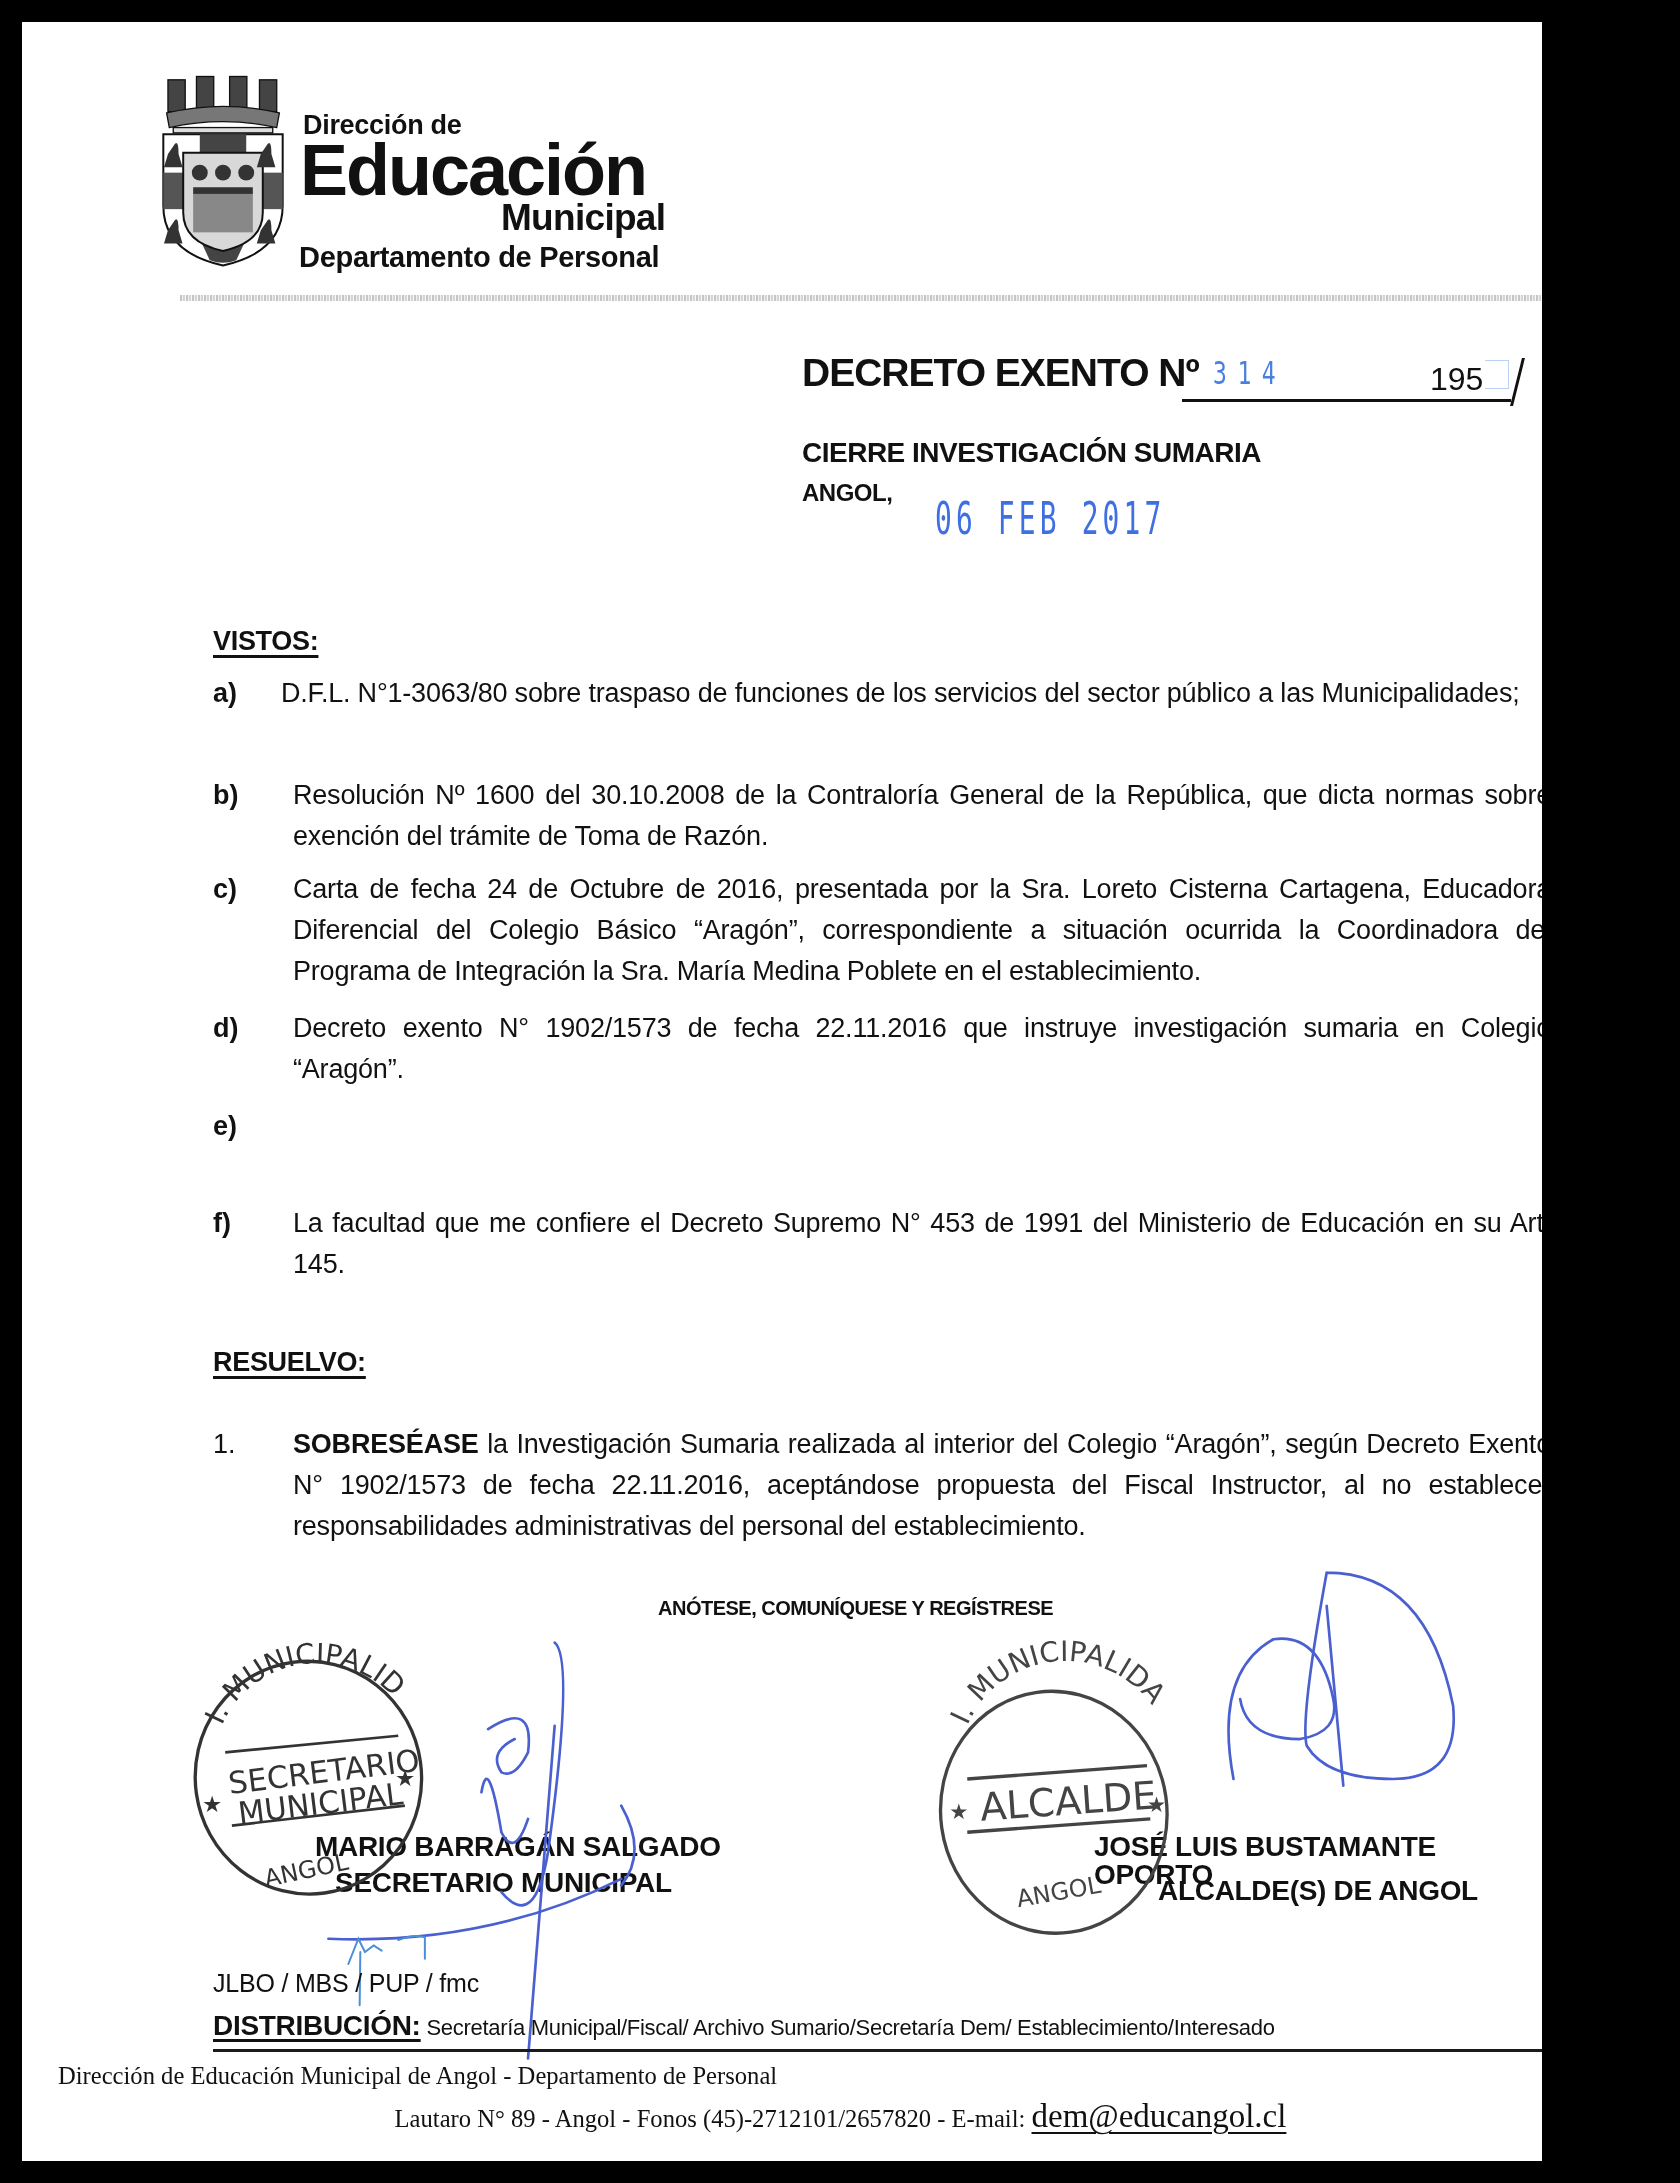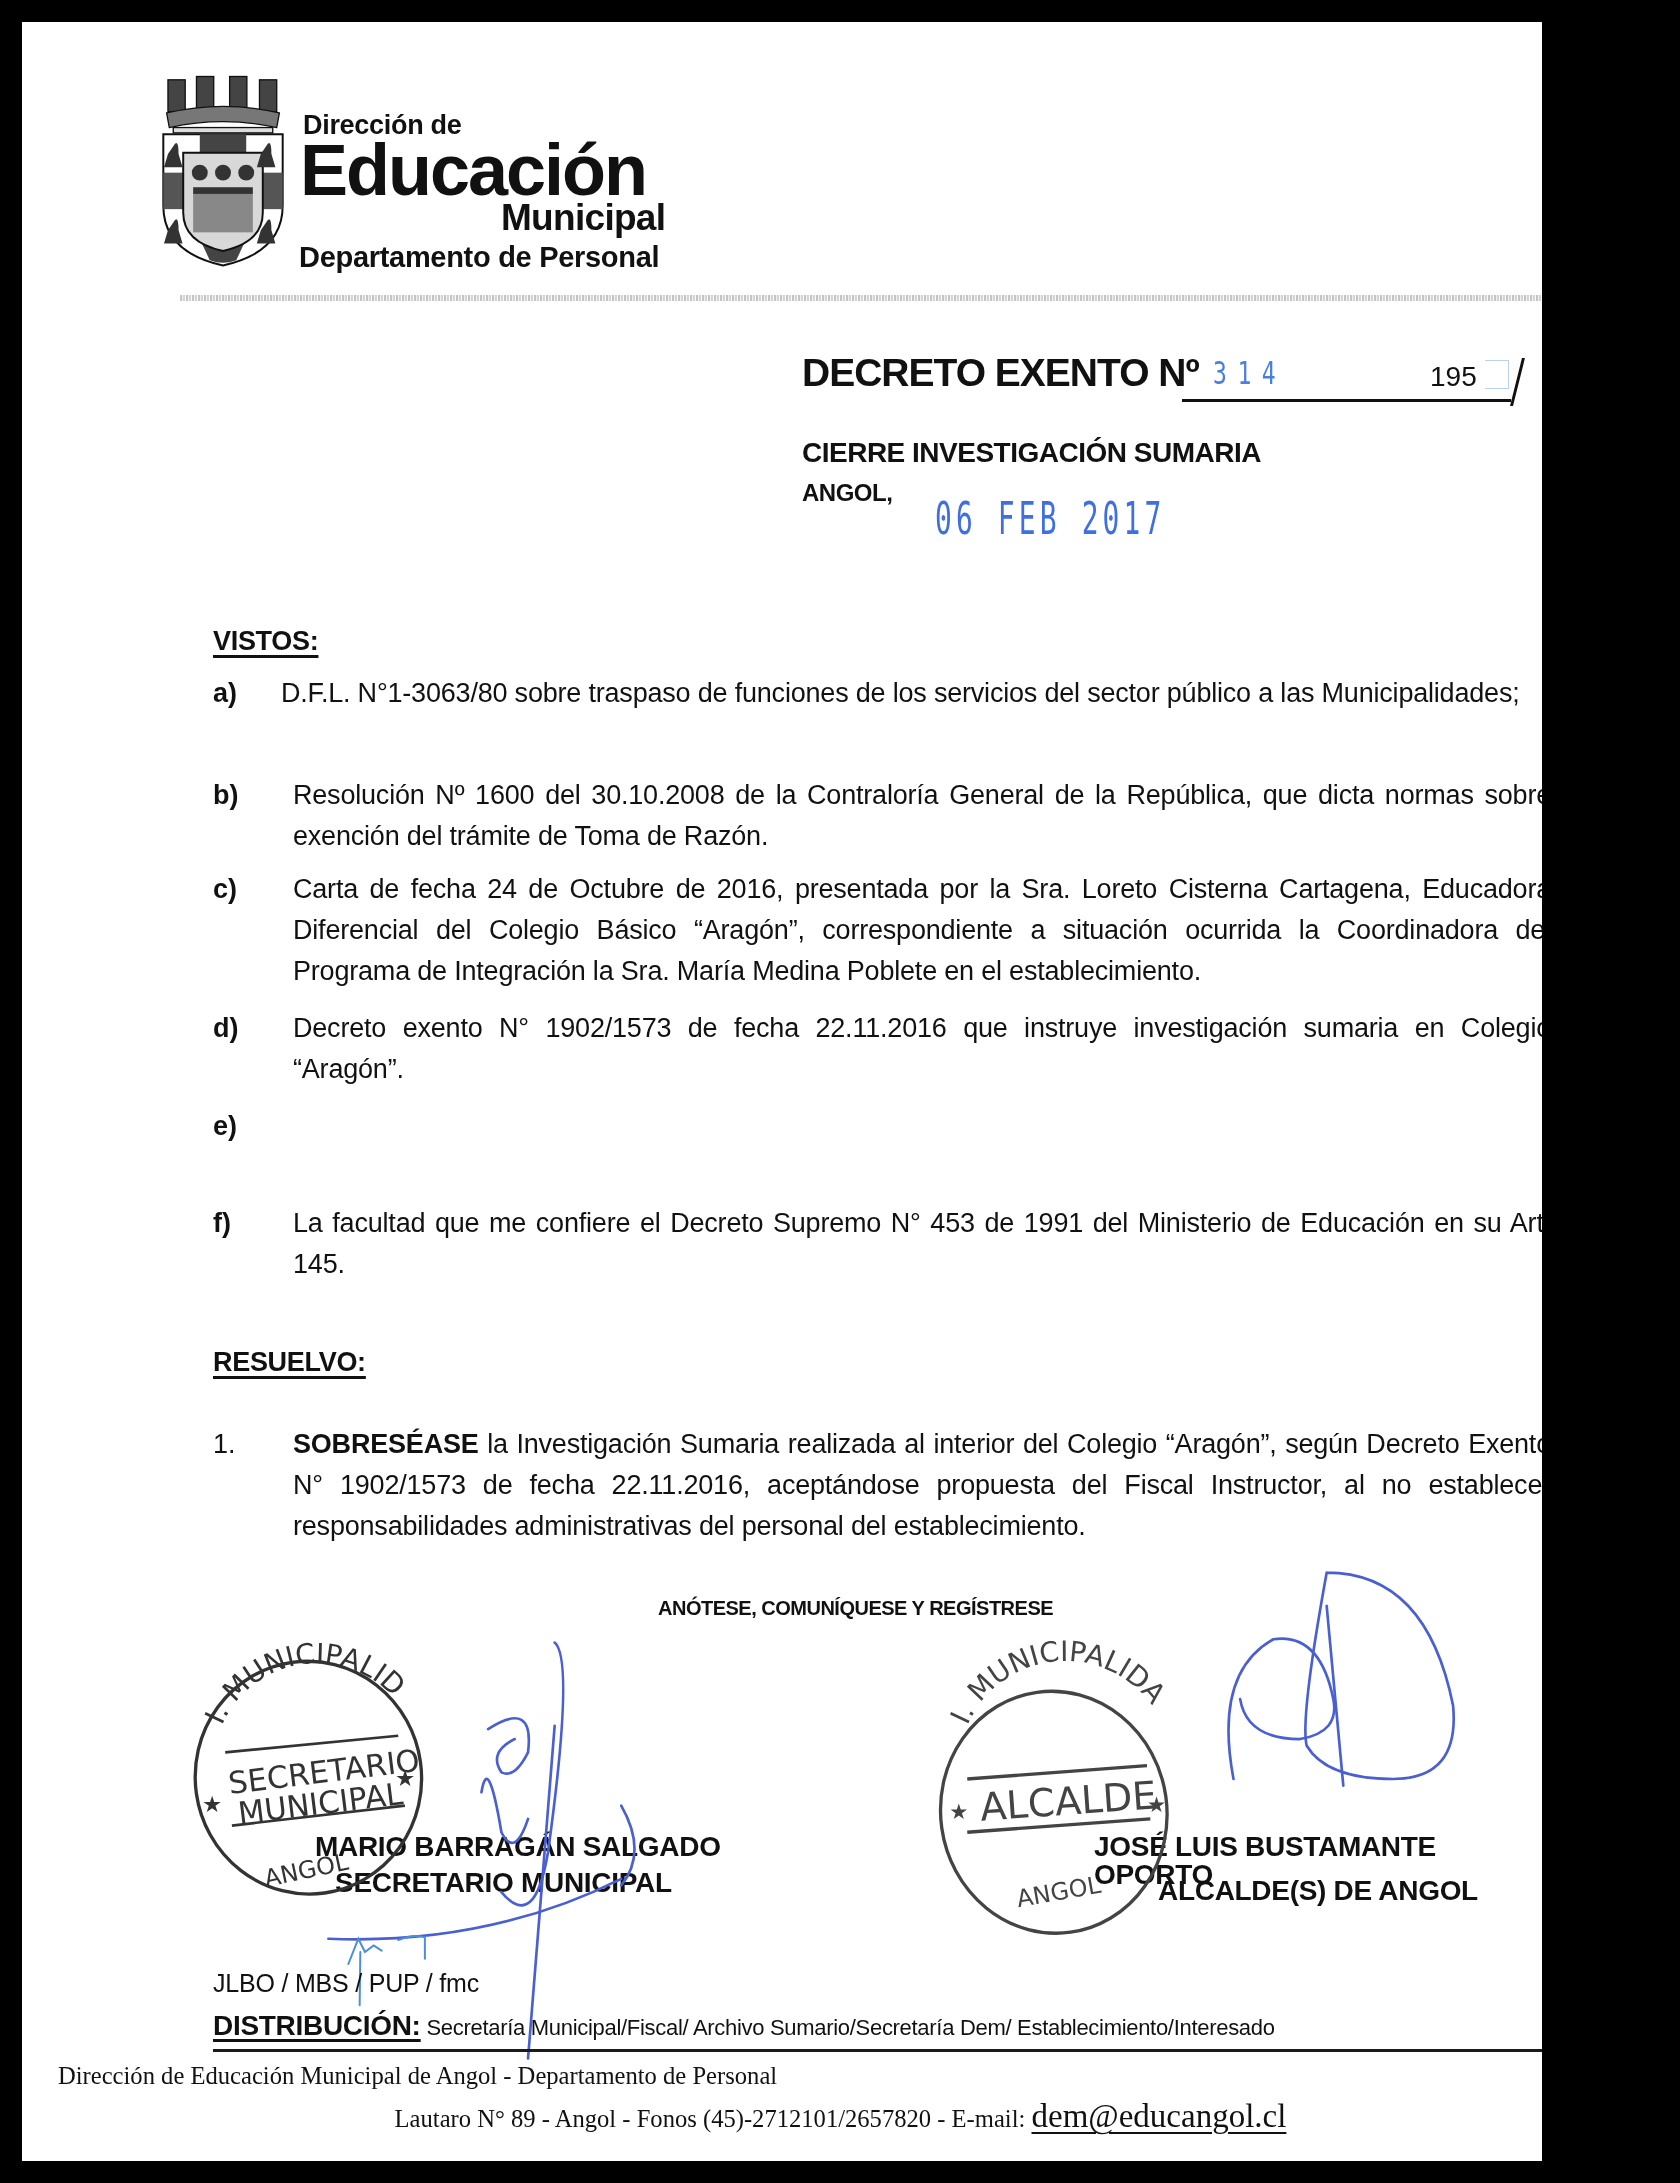--- a/index.html
+++ b/index.html
@@ -24,21 +24,21 @@
     left: 158px; top: 273px; width: 1391px; height: 6px;
     background-image: repeating-linear-gradient(90deg, #bbb 0 2px, #eee 2px 3.3px, #ccc 3.3px 4.7px, #fafafa 4.7px 6px);
     opacity: 0.85;
   }
 
   
   .decree-label { left: 780px; top: 331px; font-size: 39px; font-weight: bold; letter-spacing: -1px; line-height: 1; }
   .decree-line { left: 1160px; top: 377px; width: 329px; height: 2.7px; background: #111; }
   .decree-slash { left: 1488px; top: 336px; width: 2.7px; height: 48px; background: #111; transform: skewX(-14deg); transform-origin: bottom left; }
   .stamp-num { left: 1191px; top: 335px; font-size: 32px; color: #4a7fe0; letter-spacing: 14.6px; line-height: 1; font-family: "DejaVu Sans Mono", monospace; transform: scaleX(0.72); transform-origin: left; }
-  .decree-num { left: 1408px; top: 341px; font-size: 28px; line-height: 1; }
+  .decree-num { left: 1408px; top: 341px; font-size: 32px; line-height: 1; }
   .decree-num-overlay { left: 1463px; top: 338px; width: 22.6px; height: 27px; border: 1.3px solid #8fb4ee; border-left: none; opacity: 0.6; }
   .subject { left: 780px; top: 417px; font-size: 28px; font-weight: bold; letter-spacing: -0.5px; line-height: 1; }
   .place { left: 780px; top: 459px; font-size: 24px; font-weight: bold; letter-spacing: -0.5px; line-height: 1; }
   .date-stamp { left: 913px; top: 474px; font-size: 45px; color: #3f6fe0; letter-spacing: 6.7px; line-height: 1; font-family: "DejaVu Sans Mono", monospace; transform: scaleX(0.62); transform-origin: left; white-space: pre; }
 
   
   .section-h { font-size: 27px; font-weight: bold; letter-spacing: -0.3px; text-decoration: underline; text-decoration-thickness: 2.7px; text-underline-offset: 5.3px; line-height: 1; }
   .item-letter { font-size: 27px; font-weight: bold; line-height: 41px; }
   .item-text { font-size: 27px; line-height: 41px; text-align: justify; text-align-last: left; width: 1258px; letter-spacing: -0.2px; }
 

